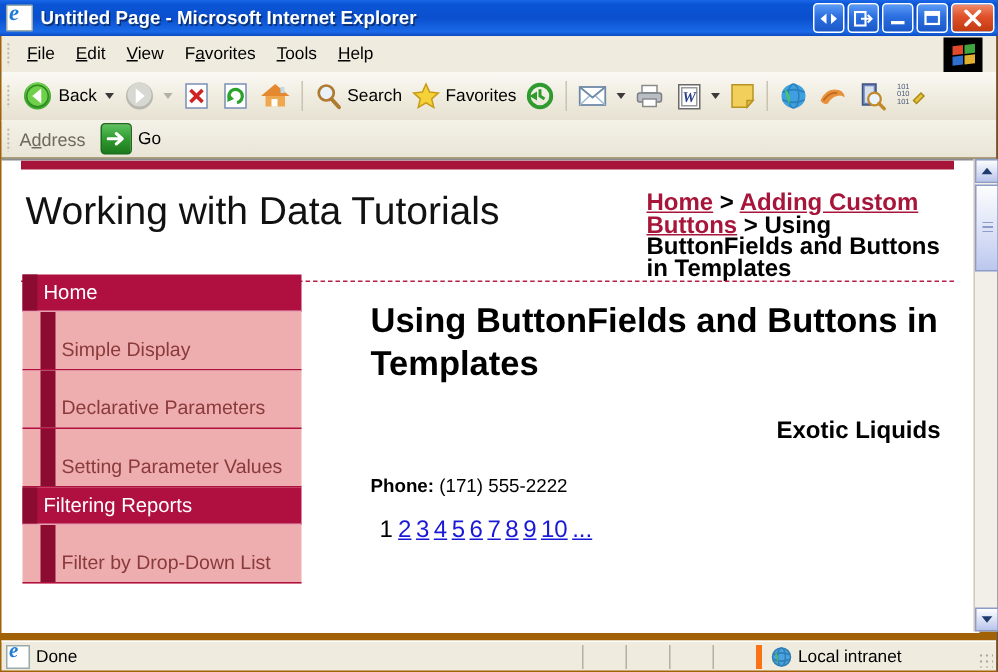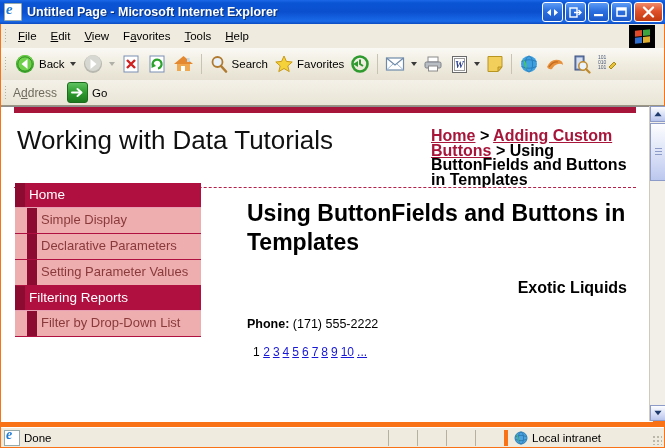--- a/index.html
+++ b/index.html
@@ -3,21 +3,21 @@
 <meta charset="utf-8">
 <style>
   html,body{margin:0;padding:0;}
   body{
     width:665px;height:448px;overflow:hidden;
     font-family:"Liberation Sans", sans-serif;
     background:#0a45c4;
   }
   .window{
     position:absolute;left:0;top:0;width:665px;height:448px;
-    background:#f97316;
+    background:#a16207;
     box-sizing:border-box;
   }
   
   .titlebar{
     position:absolute;left:0;top:0;width:665px;height:24px;
     background:linear-gradient(180deg,#1b68e8 0%,#0a55d4 12%,#0a4fce 50%,#1a6ae8 88%,#0c4bc0 100%);
     display:flex;align-items:center;
   }
   .ie-title-icon{
     width:16px;height:16px;margin-left:4px;margin-right:5px;
@@ -141,35 +141,35 @@
     padding:4px 0 5px 14px;position:relative;
     border-bottom:1px solid #e8a0b4;
     box-sizing:border-box;
   }
   .nav-top::before{
     content:"";position:absolute;left:0;top:0;width:10px;height:100%;
     background:#8b0c30;
   }
   .nav-sub{
     background:#eeadae;color:#8a3a3a;font-size:13px;
-    padding:4px 0 5px 26px;position:relative;line-height:16px;
+    padding:17px 0 5px 26px;position:relative;line-height:16px;
     border-bottom:1px solid #b01040;
     box-sizing:border-box;
   }
   .nav-sub::before{
     content:"";position:absolute;left:12px;top:0;width:10px;height:100%;
     background:#8b0c30;
   }
   
   .content{position:absolute;left:246px;top:92px;width:380px;}
   .h1{font-size:23px;font-weight:bold;color:#000;line-height:29px;margin:0 0 22px 0;}
   .h2{font-size:16px;font-weight:bold;color:#000;margin:0 0 20px 0;text-align:right;}
   .phone{font-size:12.5px;color:#000;margin:0 0 14px 0;}
   .phone b{font-weight:bold;}
-  .pager{font-size:12px;color:#000;padding-left:6px;}
+  .pager{font-size:16px;color:#000;padding-left:6px;}
   .pager a{color:#1818d6;text-decoration:underline;margin:0 1.5px;}
   .pager span.cur{color:#000;margin-right:2px;}
   
   .vscroll{
     position:absolute;right:0px;top:106px;width:16px;height:315px;
     background:#f1efe8;border-left:1px solid #cfcabb;box-sizing:border-box;
   }
   .vs-btn{
     width:16px;height:16px;box-sizing:border-box;
     background:linear-gradient(180deg,#fdfdff 0%,#dfe5f7 45%,#b9c4ec 100%);

